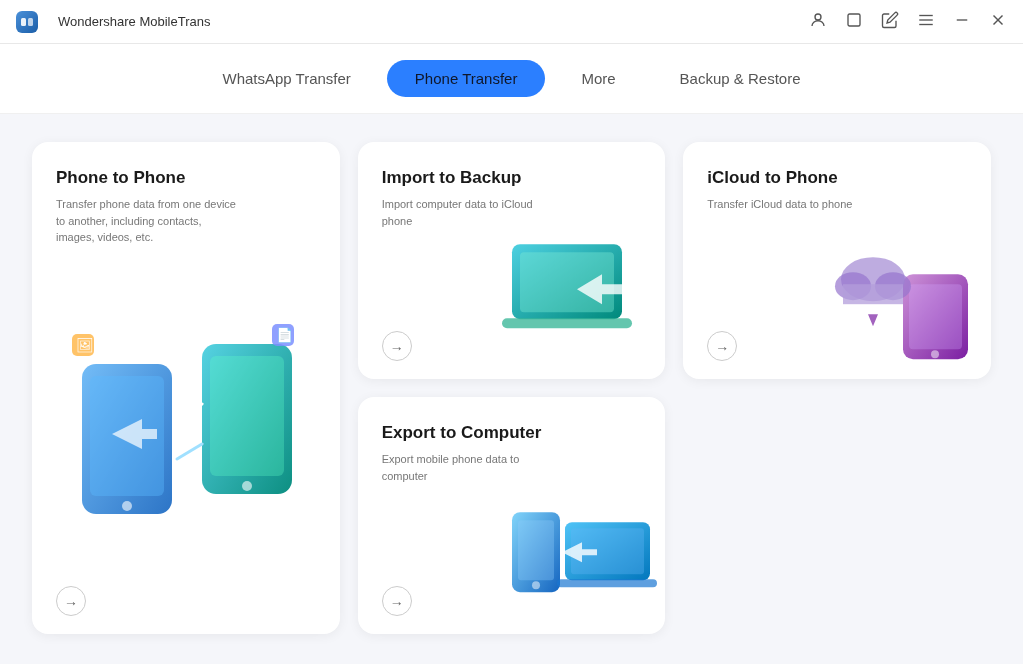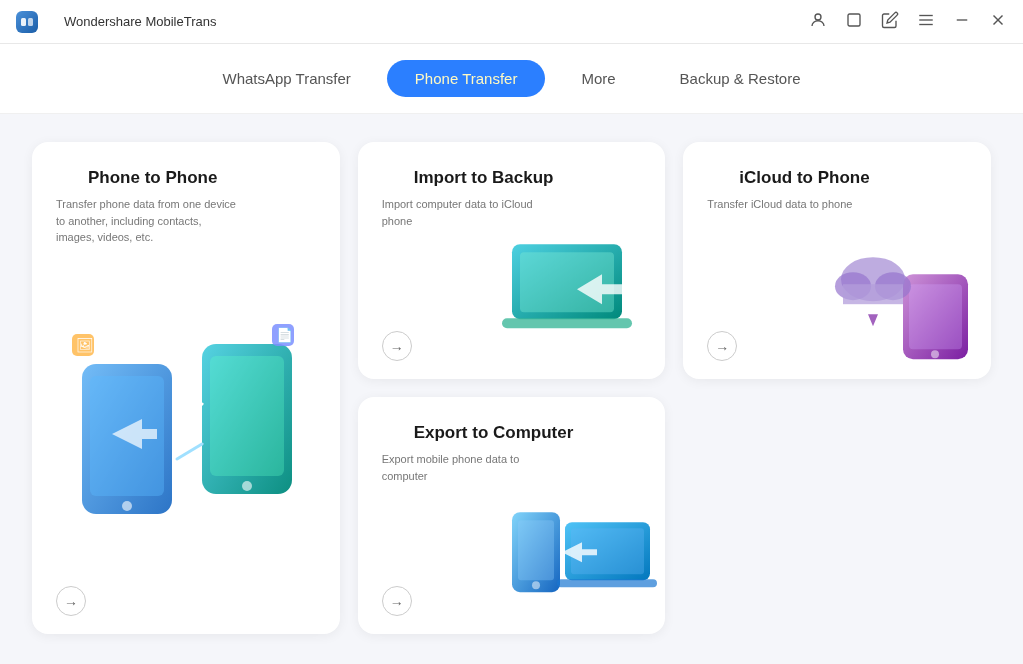--- a/index.html
+++ b/index.html
@@ -18,21 +18,21 @@
       align-items: center;
       justify-content: space-between;
       background: #ffffff;
       padding: 0 16px;
       height: 44px;
       border-bottom: 1px solid #e8e8e8;
     }
     .titlebar-left {
       display: flex;
       align-items: center;
-      gap: 26px;
+      gap: 20px;
     }
     .app-icon {
       width: 22px;
       height: 22px;
       border-radius: 6px;
       background: linear-gradient(135deg, #4A90D9 0%, #1B5EA8 100%);
       display: flex;
       align-items: center;
       justify-content: center;
       color: white;
@@ -72,21 +72,21 @@
       font-size: 15px;
       font-weight: 500;
       cursor: pointer;
       border: none;
       background: transparent;
       color: #555;
       transition: all 0.2s;
     }
     .nav-tab.active {
       background: #2B7FFF;
-      color: #fef9c3;
+      color: #0f172a;
     }
 
     
     .main-content {
       padding: 28px 32px;
       background: #f5f6fa;
       height: calc(664px - 44px - 72px);
       overflow: hidden;
     }
     .cards-grid {
@@ -109,21 +109,20 @@
       transition: box-shadow 0.2s;
     }
     .card.large {
       grid-row: span 2;
     }
     .card-title {
       font-size: 17px;
       font-weight: 700;
       color: #1a1a1a;
       margin-bottom: 8px;
-      margin-left: 32px;
     }
     .card-desc {
       font-size: 11px;
       color: #777;
       line-height: 1.5;
       max-width: 180px;
     }
     .card-arrow {
       position: absolute;
       bottom: 18px;

